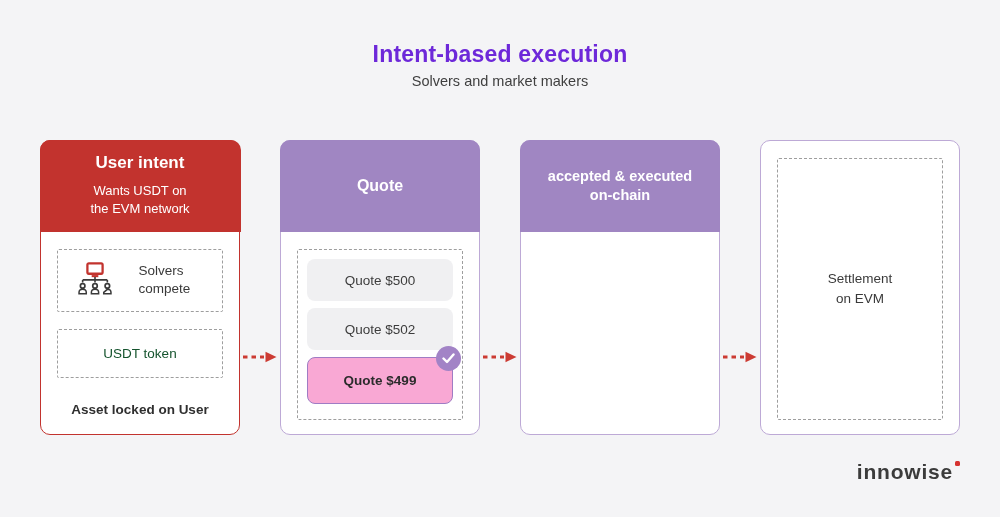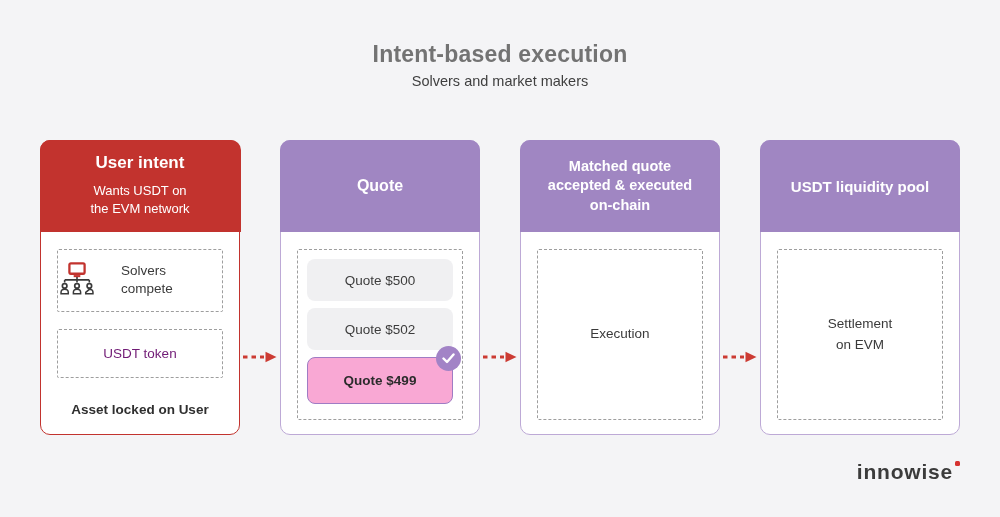--- a/index.html
+++ b/index.html
@@ -9,21 +9,21 @@
     background: #f4f4f6;
     font-family: "Liberation Sans", "DejaVu Sans", sans-serif;
     overflow: hidden;
   }
 
   .page-title {
     text-align: center;
     padding-top: 41px;
     font-size: 23px;
     font-weight: 700;
-    color: #737373;
+    color: #6d28d9;
     letter-spacing: .2px;
   }
   .page-subtitle {
     text-align: center;
     margin-top: 5px;
     font-size: 14.5px;
     color: #3f3f3f;
   }
 
   .flow {
@@ -77,36 +77,37 @@
   .dashed {
     border: 1.5px dashed #9e9e9e;
     border-radius: 2px;
   }
 
   
   .box-solvers {
     height: 63px;
     display: flex;
     align-items: center;
+    justify-content: center;
     gap: 25px;
     margin-bottom: 17px;
   }
   .solvers-label {
     width: 66px;
     font-size: 13.5px;
     color: #3a3a3a;
     line-height: 1.3;
   }
   .box-usdt {
     height: 49px;
     display: flex;
     align-items: center;
     justify-content: center;
     font-size: 13.5px;
-    color: #701a75;
+    color: #14532d;
   }
   .footer-note {
     margin-top: auto;
     text-align: center;
     font-weight: 700;
     font-size: 13.5px;
     color: #2f2f2f;
     padding-bottom: 3px;
   }
 
@@ -252,36 +253,27 @@
             </svg>
           </span>
         </div>
       </div>
     </div>
   </div>
 
   <div class="card card-purple">
     <div class="card-header">
       <div class="hdr-title-multi">
-        <div>Matched quote</div>
         <div>accepted &amp; executed</div>
         <div>on-chain</div>
       </div>
     </div>
-    <div class="card-body">
-      <div class="dashed center-box">
-        <span>Execution</span>
-      </div>
-    </div>
   </div>
 
   <div class="card card-purple">
-    <div class="card-header">
-      <div class="hdr-title-md">USDT liquidity pool</div>
-    </div>
     <div class="card-body">
       <div class="dashed center-box">
         <div>
           <div>Settlement</div>
           <div>on EVM</div>
         </div>
       </div>
     </div>
   </div>
 

